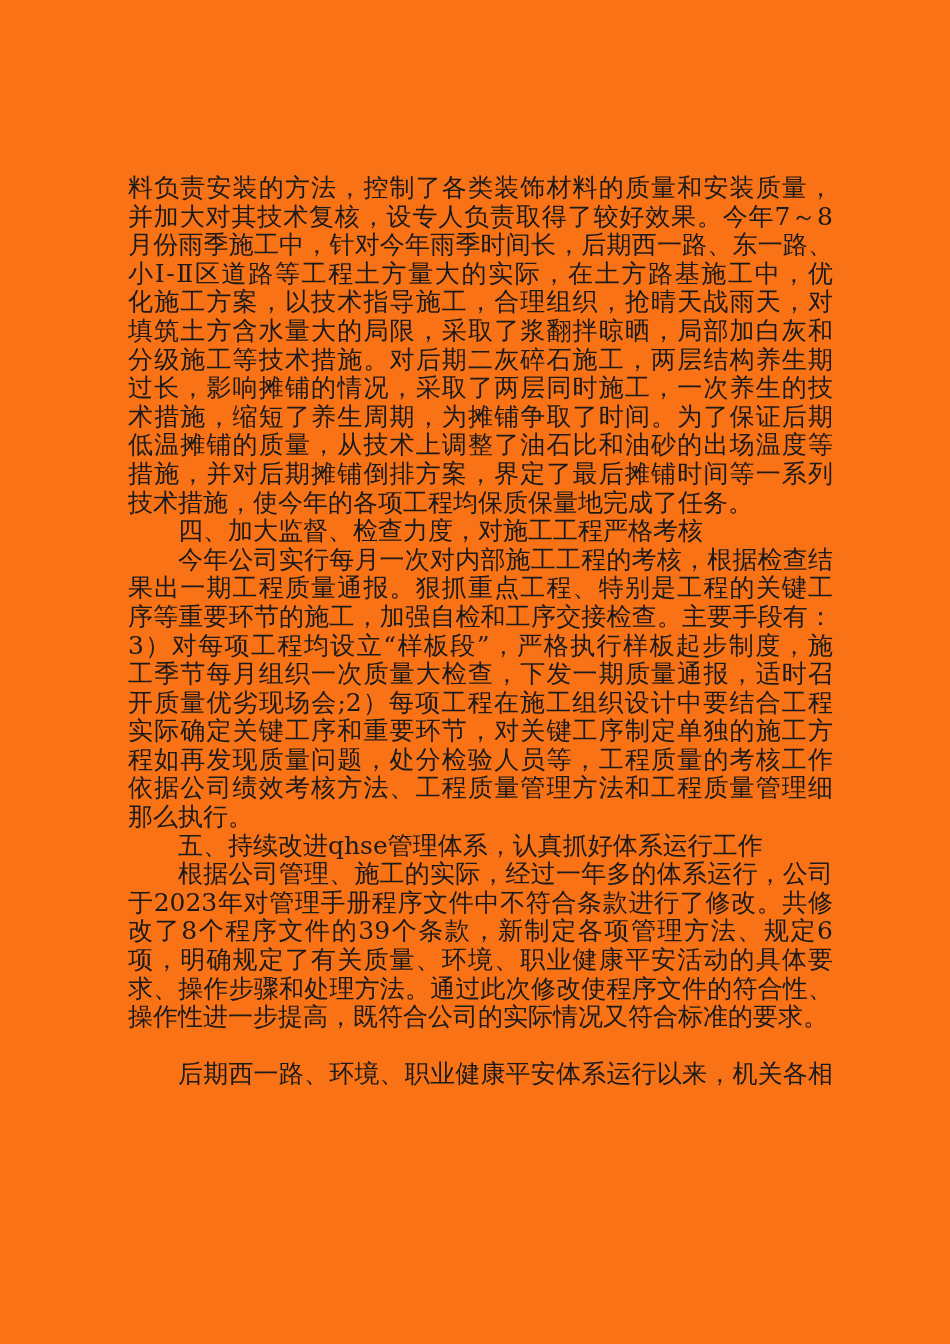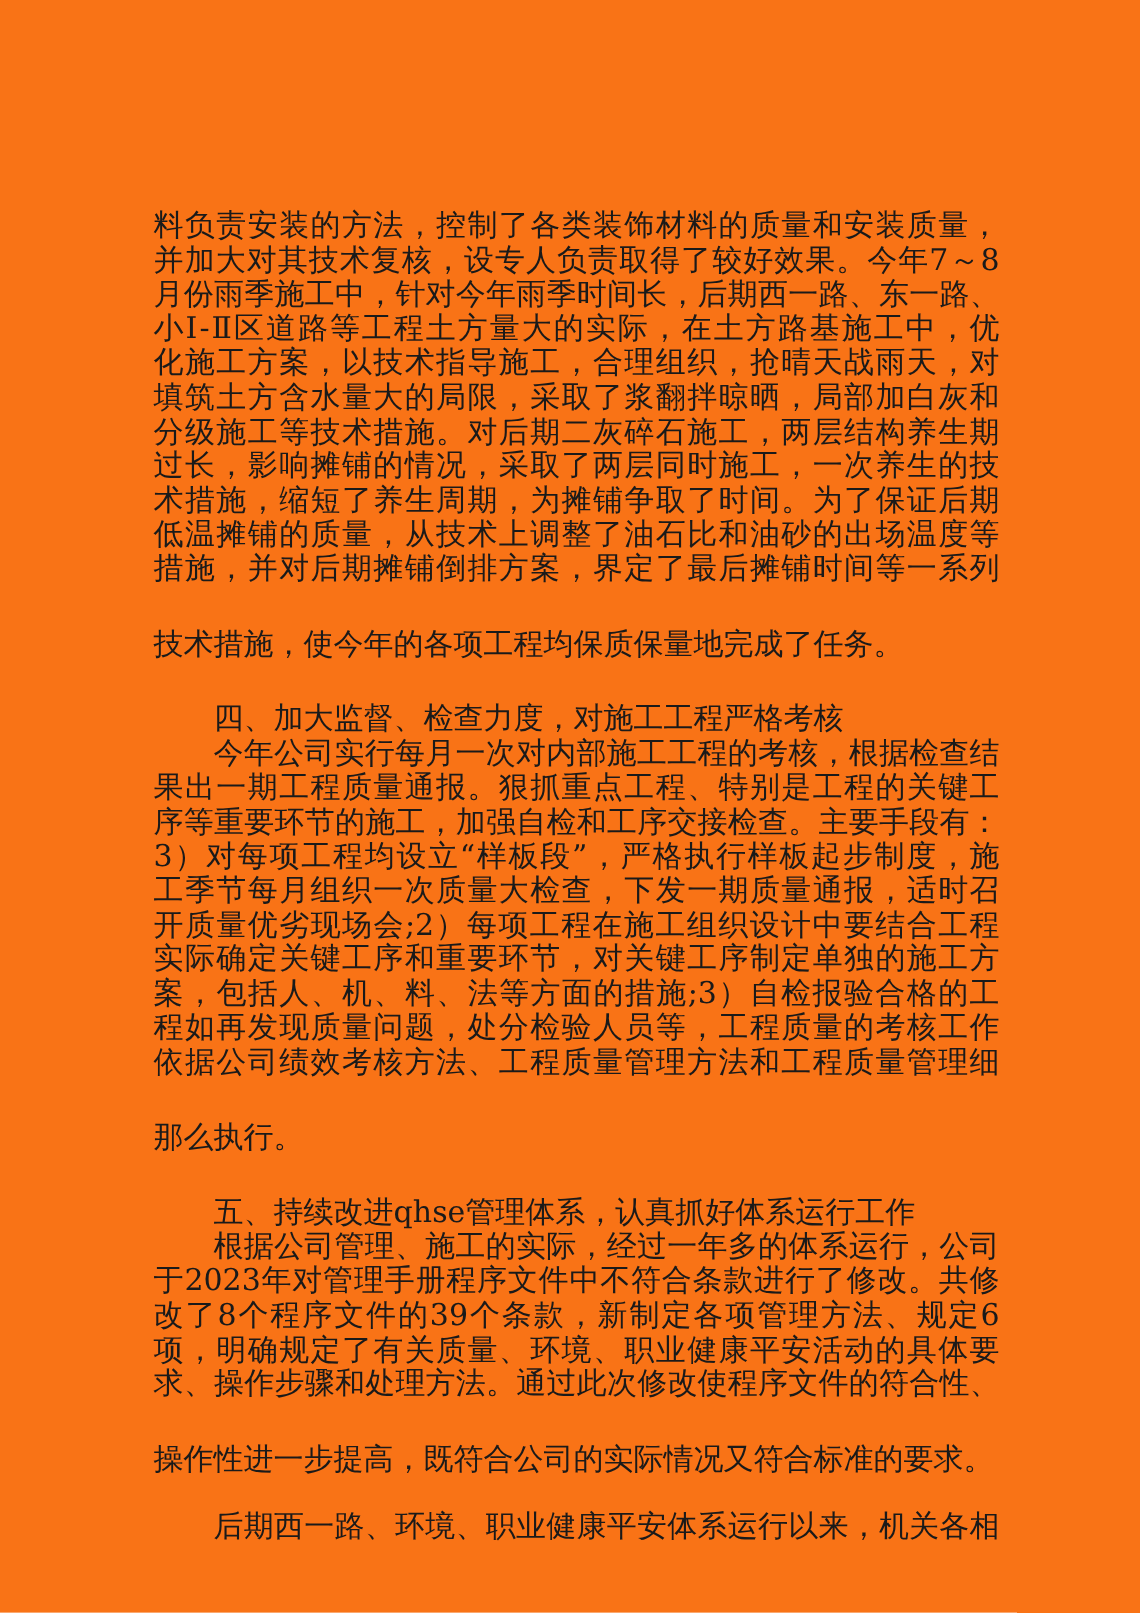--- a/index.html
+++ b/index.html
@@ -2,21 +2,21 @@
 <html><head>
 <meta charset="utf-8">
 <style>
   html, body { margin: 0; padding: 0; background: #ffffff; }
   body { width: 950px; height: 1344px; position: relative; overflow: hidden;
          font-family: "DejaVu Serif", "Liberation Serif", serif; color: #1a1a1a; }
   .page { position: absolute; left: 0; top: 0; width: 950px; height: 1344px; background: #f97316; }
   .body-text { position: absolute; left: 128px; top: 174px; width: 705px; }
   .line { height: 28.6px; line-height: 28.6px; font-size: 25px; white-space: nowrap;
           text-align: justify; text-align-last: justify; letter-spacing: 0; }
-  .line.last { text-align-last: left; margin-top: 34px; }
+  .line.last { text-align-last: left; }
   .line.indent { padding-left: 50px; }
   .gap { height: 28px; }
   .footer { position: absolute; left: 0; width: 950px; top: 1242px; text-align: center;
             font-size: 15px; color: #222; }
 </style>
 </head>
 <body>
 
 <div class="page">
   <div class="body-text" id="body-text">
@@ -33,21 +33,20 @@
       <div class="line">措施，并对后期摊铺倒排方案，界定了最后摊铺时间等一系列</div>
       <div class="line last">技术措施，使今年的各项工程均保质保量地完成了任务。</div>
       <div class="line indent last">四、加大监督、检查力度，对施工工程严格考核</div>
       <div class="line indent">今年公司实行每月一次对内部施工工程的考核，根据检查结</div>
       <div class="line">果出一期工程质量通报。狠抓重点工程、特别是工程的关键工</div>
       <div class="line">序等重要环节的施工，加强自检和工序交接检查。主要手段有：</div>
       <div class="line">3）对每项工程均设立“样板段”，严格执行样板起步制度，施</div>
       <div class="line">工季节每月组织一次质量大检查，下发一期质量通报，适时召</div>
       <div class="line">开质量优劣现场会;2）每项工程在施工组织设计中要结合工程</div>
       <div class="line">实际确定关键工序和重要环节，对关键工序制定单独的施工方</div>
-      <div class="line">案，包括人、机、料、法等方面的措施;3）自检报验合格的工</div>
       <div class="line">程如再发现质量问题，处分检验人员等，工程质量的考核工作</div>
       <div class="line">依据公司绩效考核方法、工程质量管理方法和工程质量管理细</div>
       <div class="line last">那么执行。</div>
       <div class="line indent last">五、持续改进qhse管理体系，认真抓好体系运行工作</div>
       <div class="line indent">根据公司管理、施工的实际，经过一年多的体系运行，公司</div>
       <div class="line">于2023年对管理手册程序文件中不符合条款进行了修改。共修</div>
       <div class="line">改了8个程序文件的39个条款，新制定各项管理方法、规定6</div>
       <div class="line">项，明确规定了有关质量、环境、职业健康平安活动的具体要</div>
       <div class="line">求、操作步骤和处理方法。通过此次修改使程序文件的符合性、</div>
       <div class="line last">操作性进一步提高，既符合公司的实际情况又符合标准的要求。</div>

